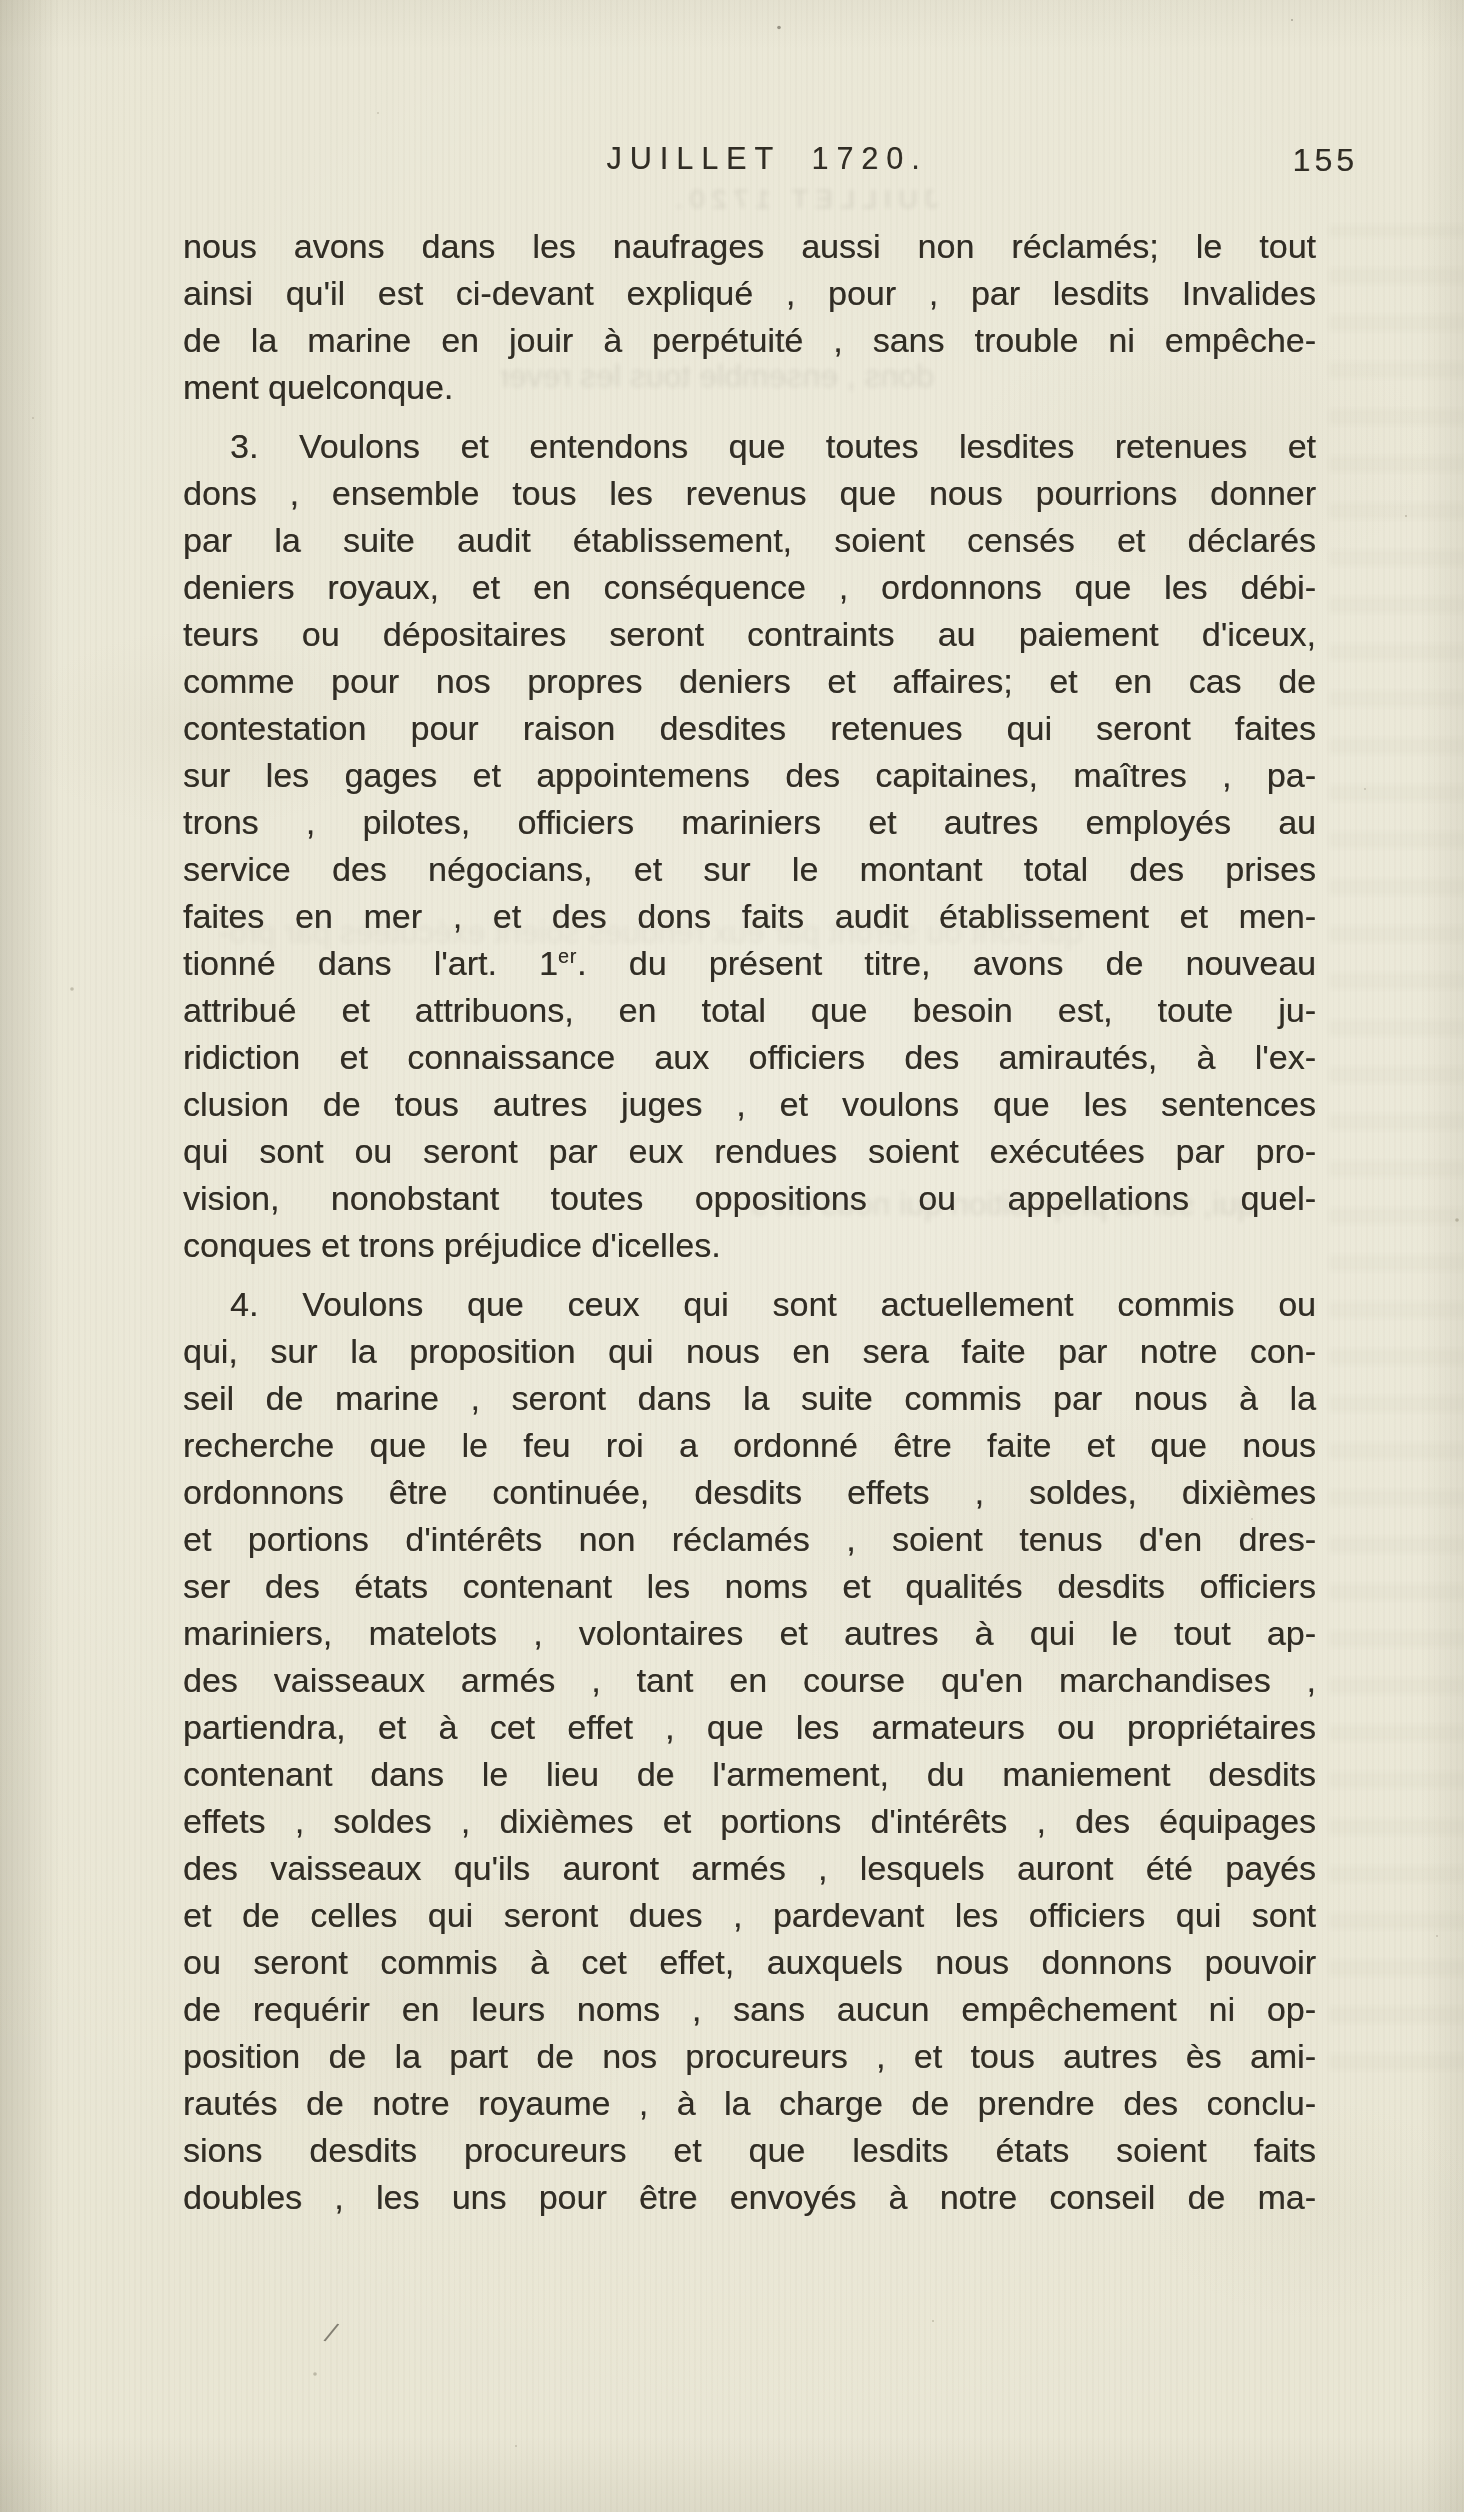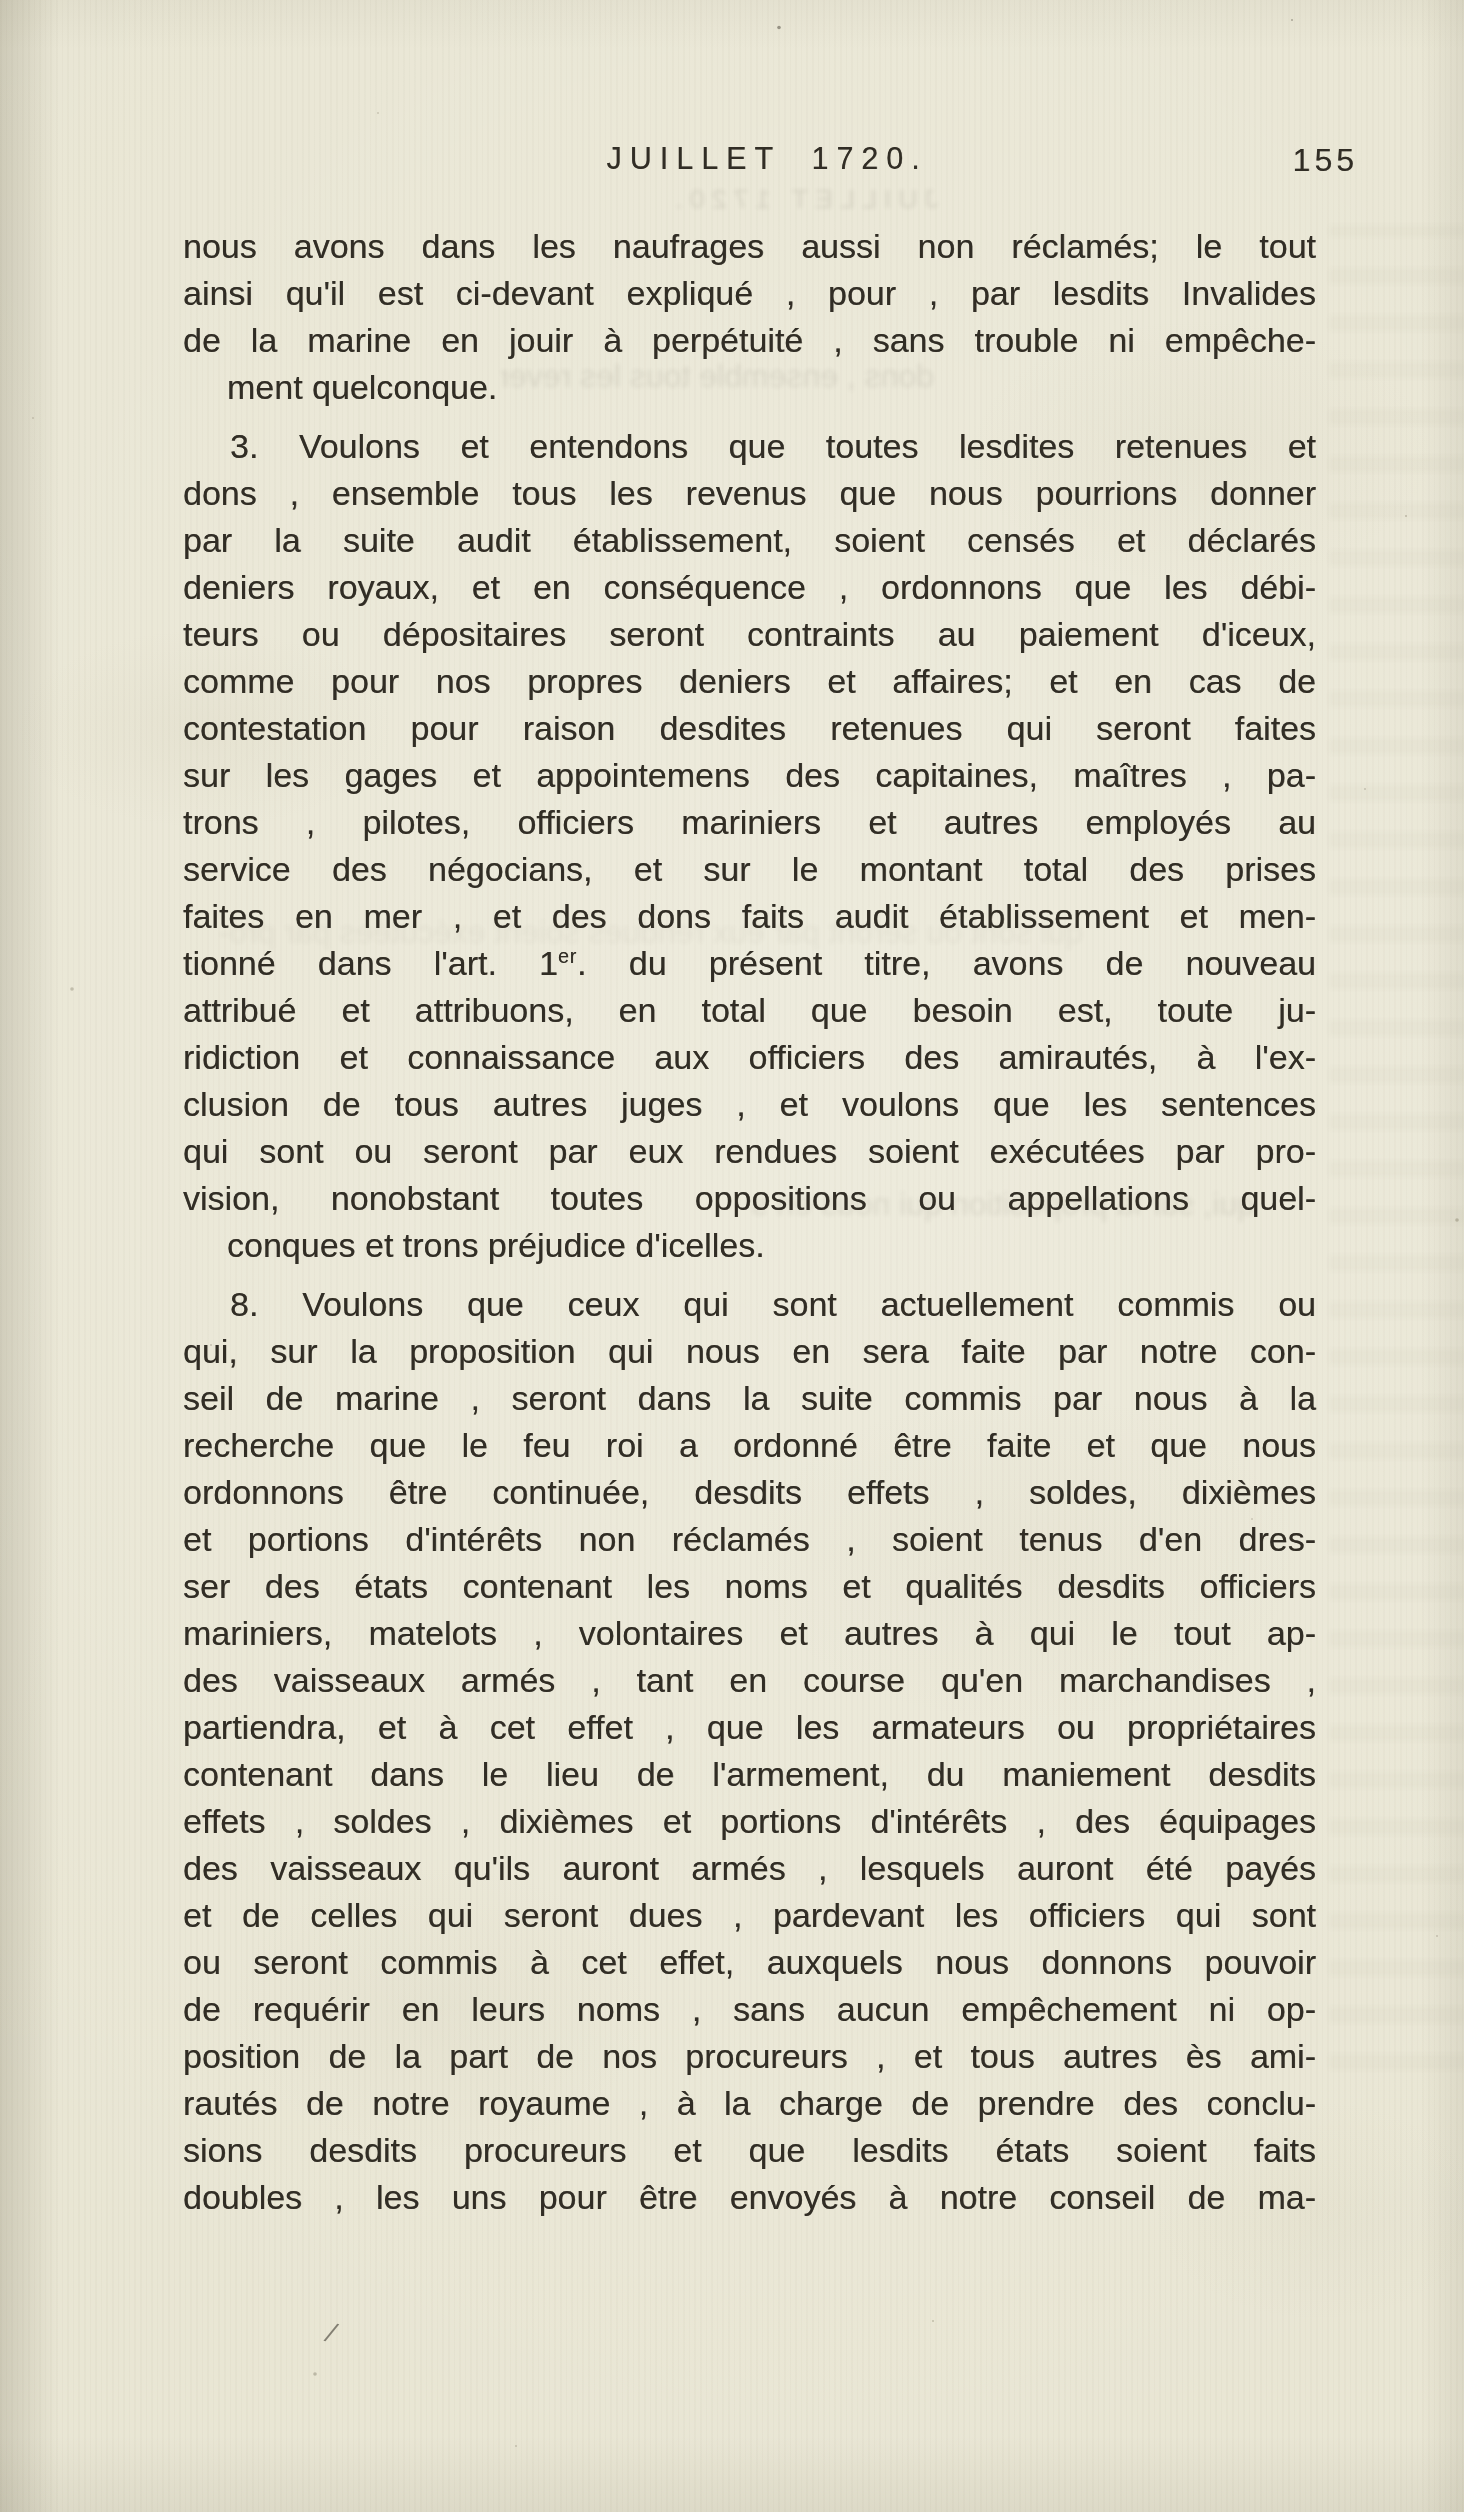--- a/index.html
+++ b/index.html
@@ -41,21 +41,21 @@
     text-shadow:0.3px 0.3px 0.4px rgba(49,45,37,0.55);
   }
   
   .body-text{
     position:absolute;left:183px;top:223px;width:1133px;
     font-size:34px;line-height:47px;
     text-shadow:0.3px 0.3px 0.4px rgba(49,45,37,0.6);
   }
   .para{margin:0;}
   .line{text-align:justify;text-align-last:justify;white-space:normal;}
-  .line.flush{text-align-last:left;margin-left:44px;}
+  .line.flush{text-align-last:left;}
   .line.indent{text-indent:47px;margin-top:12px;}
   sup{font-size:58%;line-height:0;vertical-align:super;letter-spacing:0.8px;}
   
   .ghost{
     position:absolute;pointer-events:none;overflow:hidden;white-space:nowrap;
     transform:scaleX(-1);filter:blur(2.1px);color:#4c463a;
     font-size:32px;opacity:0.11;
   }
   .ghost-header{left:553px;top:184px;width:385px;height:37px;font-size:26.5px;letter-spacing:7.2px;opacity:0.13;}
   .ghost-a{left:501px;top:358px;width:433px;height:43px;}
@@ -130,21 +130,21 @@
         <div class="line">faites en mer , et des dons faits audit établissement et men-</div>
         <div class="line"><span>tionné dans l'art. 1</span><sup>er</sup><span>. du présent titre, avons de nouveau</span></div>
         <div class="line">attribué et attribuons, en total que besoin est, toute ju-</div>
         <div class="line">ridiction et connaissance aux officiers des amirautés, à l'ex-</div>
         <div class="line">clusion de tous autres juges , et voulons que les sentences</div>
         <div class="line">qui sont ou seront par eux rendues soient exécutées par pro-</div>
         <div class="line">vision, nonobstant toutes oppositions ou appellations quel-</div>
         <div class="line flush">conques et trons préjudice d'icelles.</div>
       </div>
       <div class="para">
-        <div class="line indent">8. Voulons que ceux qui sont actuellement commis ou</div>
+        <div class="line indent">4. Voulons que ceux qui sont actuellement commis ou</div>
         <div class="line">qui, sur la proposition qui nous en sera faite par notre con-</div>
         <div class="line">seil de marine , seront dans la suite commis par nous à la</div>
         <div class="line">recherche que le feu roi a ordonné être faite et que nous</div>
         <div class="line">ordonnons être continuée, desdits effets , soldes, dixièmes</div>
         <div class="line">et portions d'intérêts non réclamés , soient tenus d'en dres-</div>
         <div class="line">ser des états contenant les noms et qualités desdits officiers</div>
         <div class="line">mariniers, matelots , volontaires et autres à qui le tout ap-</div>
         <div class="line">des vaisseaux armés , tant en course qu'en marchandises ,</div>
         <div class="line">partiendra, et à cet effet , que les armateurs ou propriétaires</div>
         <div class="line">contenant dans le lieu de l'armement, du maniement desdits</div>

